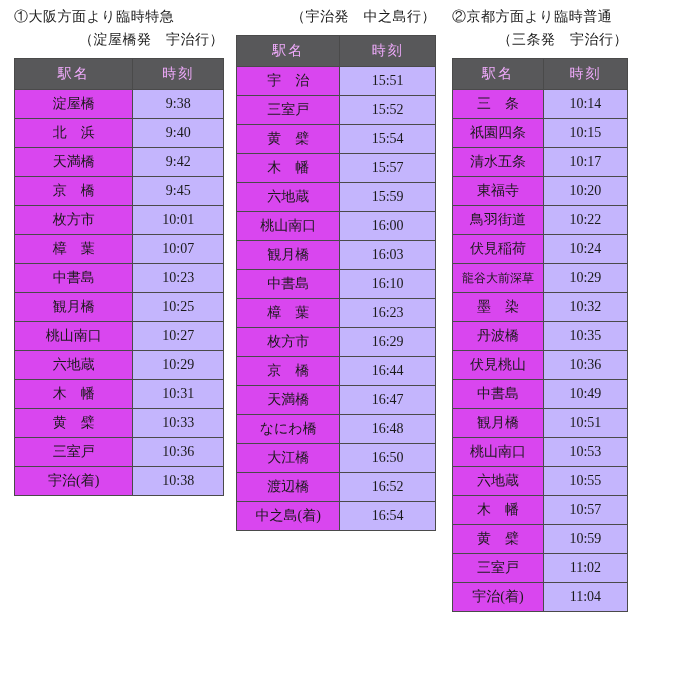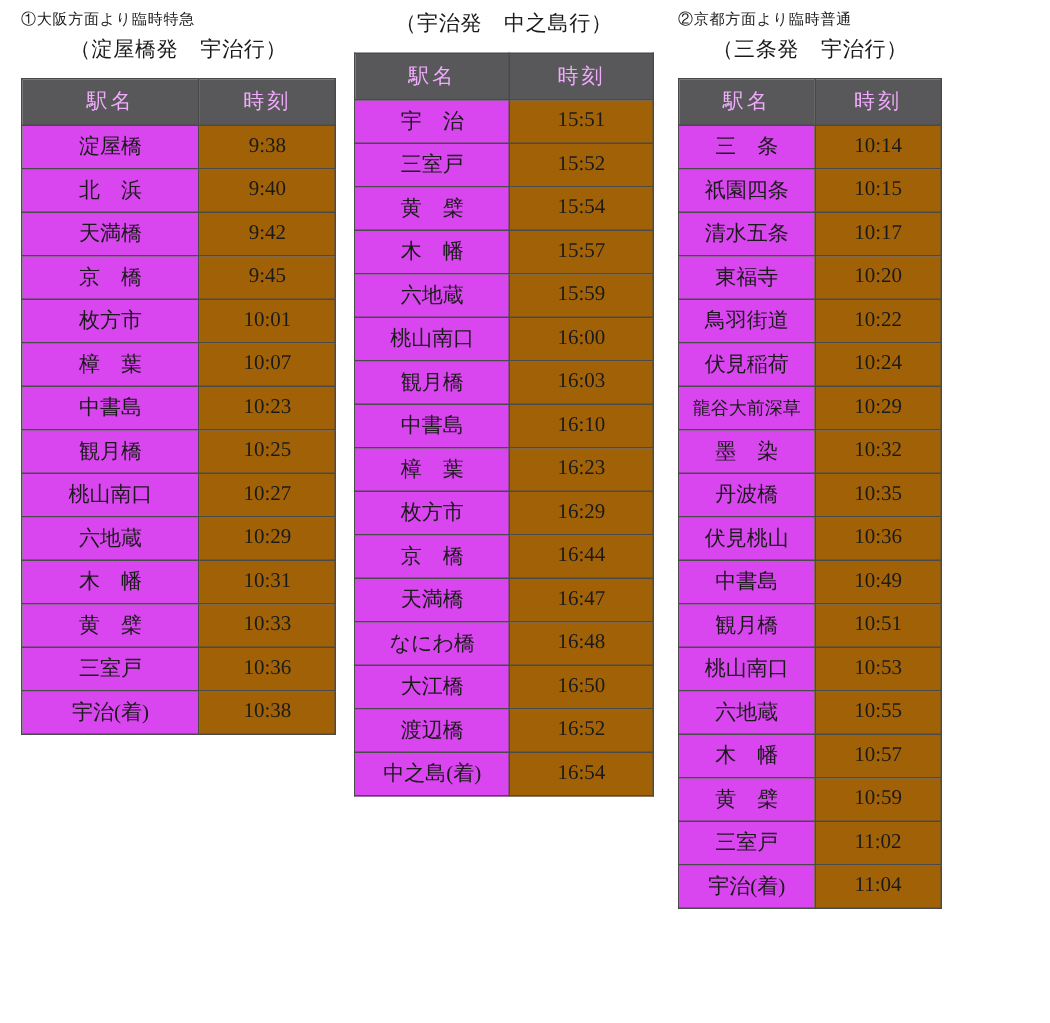--- a/index.html
+++ b/index.html
@@ -22,33 +22,33 @@
   }
   .col {
     position: absolute;
     top: 0;
   }
   #col-1 { left: 14px; width: 210px; }
   #col-2 { left: 236px; width: 200px; }
   #col-3 { left: 452px; width: 176px; }
 
   .heading {
-    font-size: 10px;
+    font-size: 14px;
     line-height: 1.5;
     white-space: nowrap;
     font-weight: normal;
     letter-spacing: 0.5px;
   }
   .heading-main {
     margin-top: 6px;
     text-align: left;
   }
   .heading-sub {
     margin-top: 2px;
-    text-align: center;
+    text-align: right;
     font-size: 14px;
     letter-spacing: 0.5px;
   }
 
   table.timetable {
     border-collapse: collapse;
     width: 100%;
     table-layout: fixed;
     margin-top: 8px;
   }
@@ -67,21 +67,21 @@
     font-weight: normal;
     letter-spacing: 2px;
     height: 30px;
     font-size: 14px;
   }
   table.timetable td.station {
     background: #d946ef;
     letter-spacing: 0px;
   }
   table.timetable td.time {
-    background: #a16207;
+    background: #c4b5fd;
     letter-spacing: 0px;
     font-family: "Liberation Serif", "DejaVu Serif", serif;
   }
   .sp1 { letter-spacing: 0px; }
 
   
   #col-1 th:nth-child(1), #col-1 td:nth-child(1) { width: 57%; }
   #col-1 th:nth-child(2), #col-1 td:nth-child(2) { width: 43%; }
   #col-2 th:nth-child(1), #col-2 td:nth-child(1) { width: 52%; }
   #col-2 th:nth-child(2), #col-2 td:nth-child(2) { width: 48%; }

